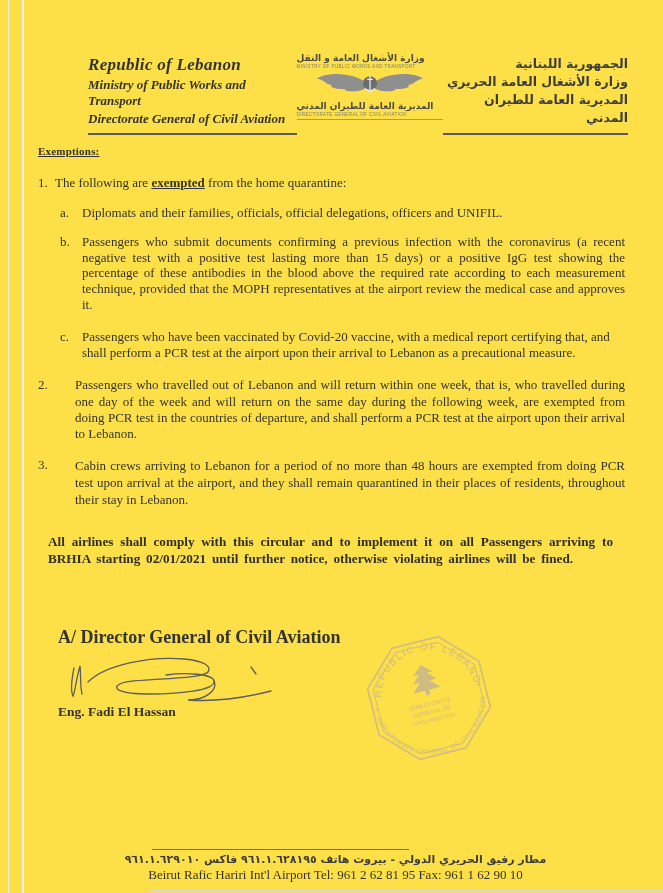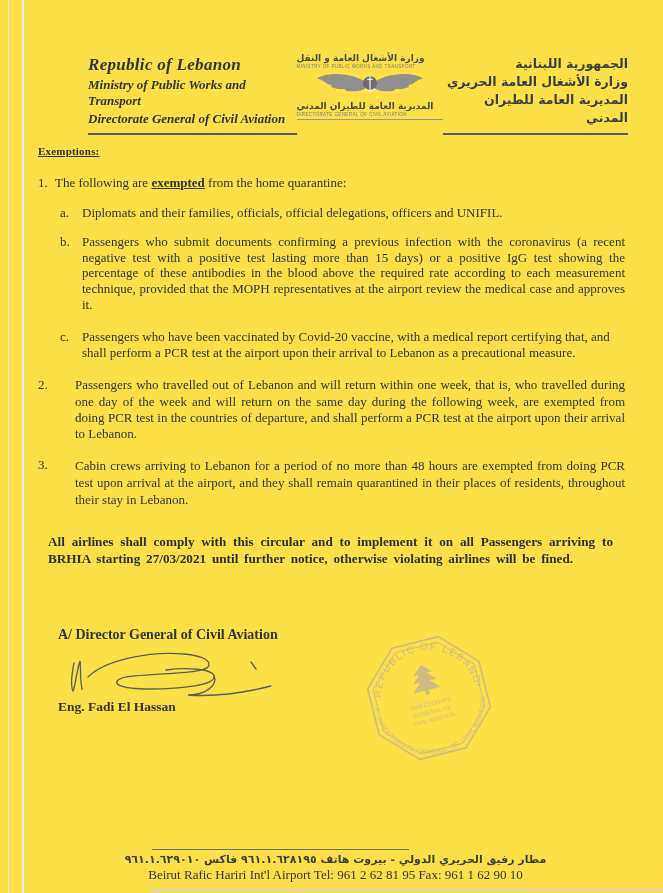--- a/index.html
+++ b/index.html
@@ -67,21 +67,21 @@
   .emph { font-weight: bold; text-decoration: underline; }
 
   .notice {
     margin: 25px 12px 0 10px;
     font-size: 13.2px; font-weight: bold;
     line-height: 17px; text-align: justify;
     word-spacing: 2.5px;
     color: #2f2f2f;
   }
 
-  .sig-title { margin: 60px 0 0 20px; font-size: 14px; font-weight: bold; }
+  .sig-title { margin: 60px 0 0 20px; font-size: 18px; font-weight: bold; }
   .sig-scribble { margin: 2px 0 0 28px; display: block; }
   .sig-name { margin: -4px 0 0 20px; font-size: 13.5px; font-weight: bold; }
 
   .stamp { position: absolute; left: 343px; top: 622px; opacity: .55; }
 
   
   .footer { position: absolute; left: 4px; bottom: 10px; width: 100%; text-align: center; }
   .footer-divider { width: 257px; height: 1px; background: #6c6c6c; margin: 0 0 3px 148px; }
   .footer .ar {
     direction: rtl;
@@ -152,21 +152,21 @@
     <div class="row wide" style="margin-top:17px">
       <span class="num">2.</span>
       <div class="txt just" style="line-height:16.2px">Passengers who travelled out of Lebanon and will return within one week, that is, who travelled during one day of the week and will return on the same day during the following week, are exempted from doing PCR test in the countries of departure, and shall perform a PCR test at the airport upon their arrival to Lebanon.</div>
     </div>
 
     <div class="row wide" style="margin-top:15px">
       <span class="num">3.</span>
       <div class="txt just" style="line-height:17px">Cabin crews arriving to Lebanon for a period of no more than 48 hours are exempted from doing PCR test upon arrival at the airport, and they shall remain quarantined in their places of residents, throughout their stay in Lebanon.</div>
     </div>
 
-    <div class="notice">All airlines shall comply with this circular and to implement it on all Passengers arriving to BRHIA starting 27/03/2021 until further notice, otherwise violating airlines will be fined.</div>
+    <div class="notice">All airlines shall comply with this circular and to implement it on all Passengers arriving to BRHIA starting 02/01/2021 until further notice, otherwise violating airlines will be fined.</div>
 
     <div class="sig-title">A/ Director General of Civil Aviation</div>
 
     <svg class="sig-scribble" width="215" height="58" viewBox="0 0 215 58">
       <g fill="none" stroke="#5c5c5c" stroke-width="1.3" stroke-linecap="round">
         <path d="M8,18 C6,28 4,40 7,46 C9,42 10,30 14,16 C15,24 14,36 16,44"></path>
         <path d="M22,32 C40,14 86,6 118,9 C138,11 146,16 142,22 C136,30 70,28 56,33 C44,38 52,44 84,44 C116,44 150,40 148,31 C147,24 120,22 100,25"></path>
         <path d="M148,31 C152,40 140,50 122,50 C150,52 178,48 205,41"></path>
         <path d="M185,17 L190,24"></path>
       </g>

